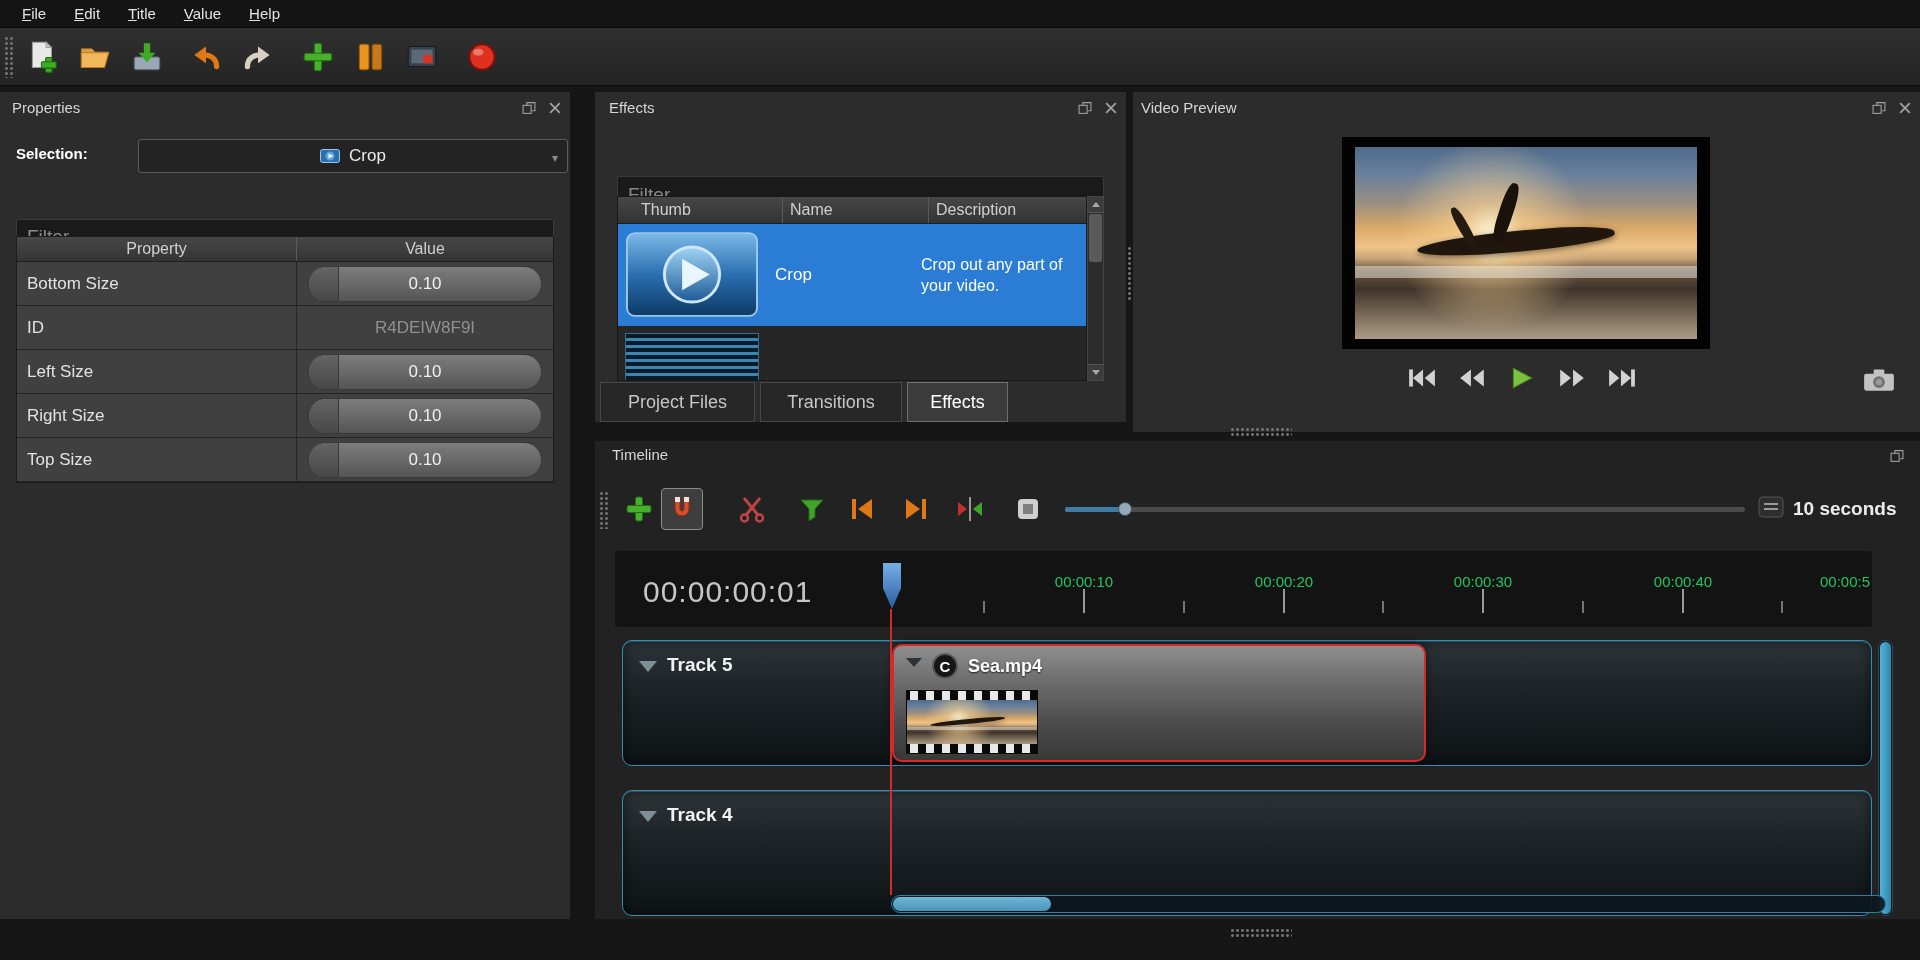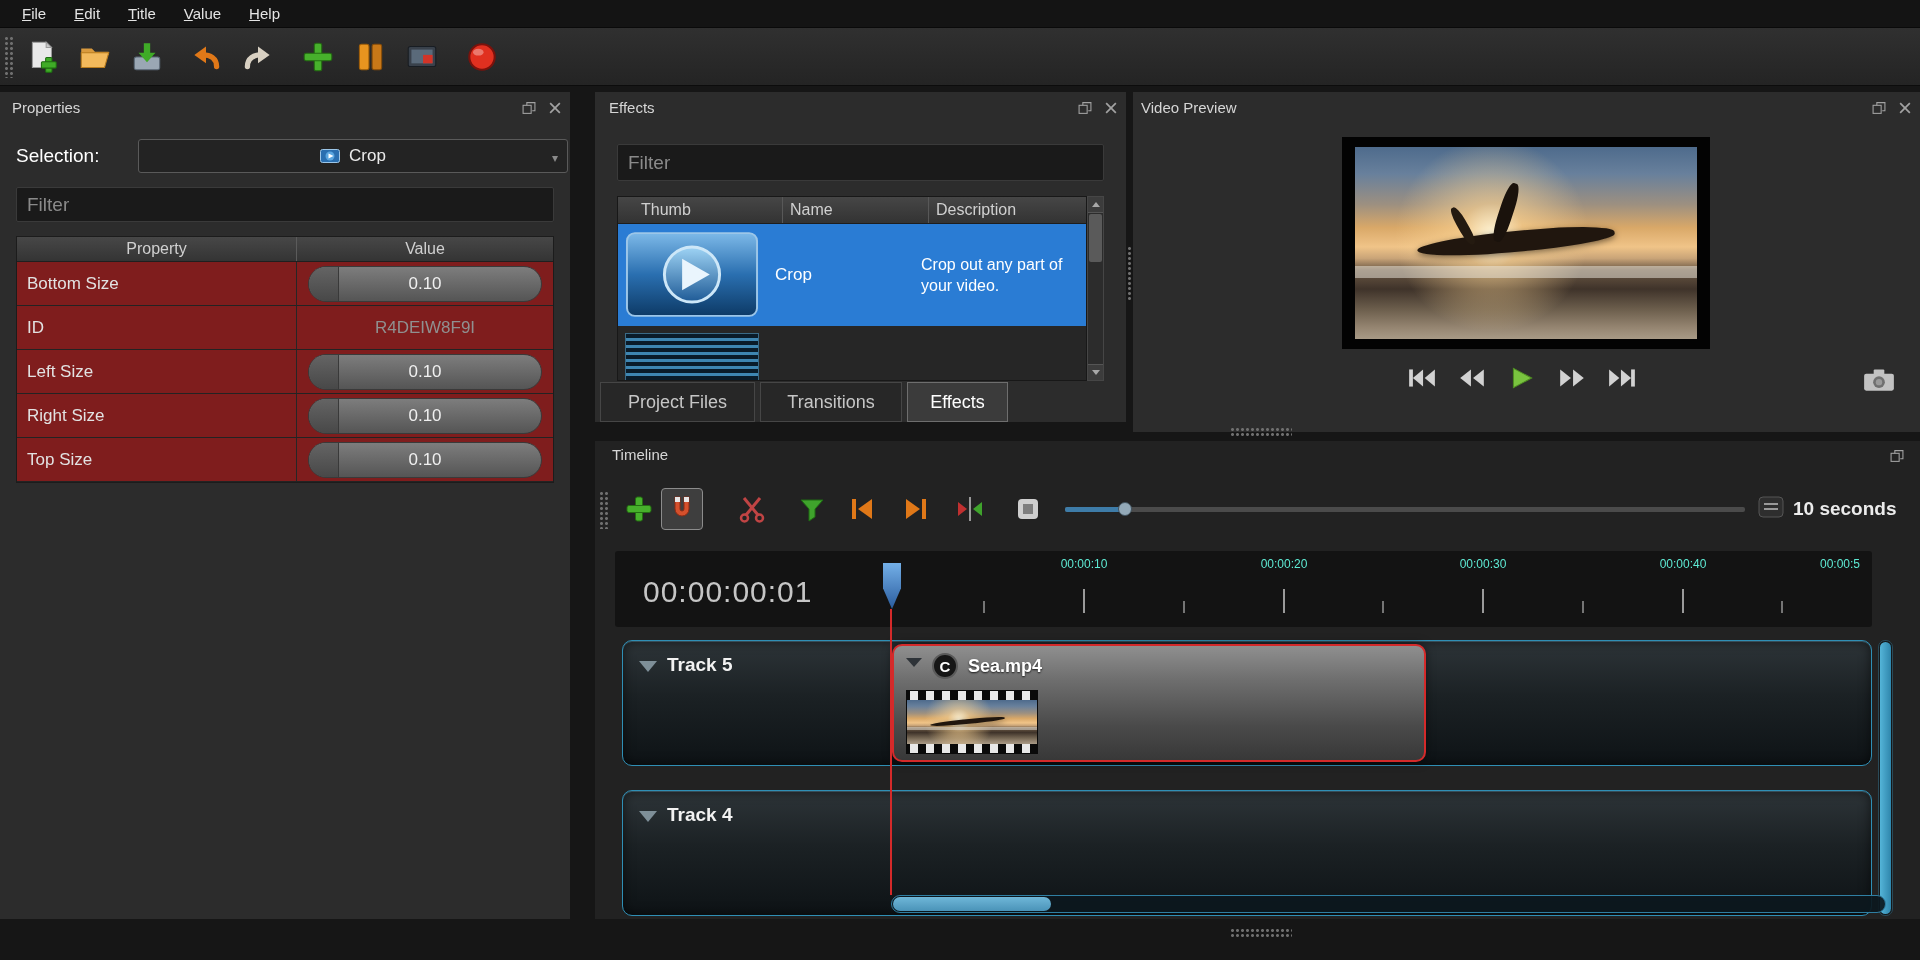--- a/index.html
+++ b/index.html
@@ -23,36 +23,36 @@
   .tbtn svg { width:36px; height:36px; }
 
   
   .panel { position:absolute; background:#2c2c2c; }
   .panel-title { position:absolute; left:12px; top:7px; font-size:15px; color:#d6d6d6; }
   .win-btns { position:absolute; top:9px; display:flex; gap:8px; }
   .win-btn { width:18px; height:15px; background:none; border:none; padding:0; cursor:pointer; }
   .win-btn svg { width:16px; height:14px; }
 
   
-  .sel-label { position:absolute; left:16px; top:53px; font-size:19px; font-weight:normal; color:#ffffff; }
+  .sel-label { position:absolute; left:16px; top:53px; font-size:15px; font-weight:bold; color:#ffffff; }
   .dropdown { position:absolute; left:138px; top:47px; width:430px; height:34px; background:#232323;
               border:1px solid #5a5a5a; border-radius:3px; display:flex; align-items:center; justify-content:center;
               gap:9px; cursor:pointer; }
   .dd-text { font-size:17px; color:#eaeaea; }
   .dd-arrow { position:absolute; right:9px; top:11px; color:#8a8a8a; font-size:12px; }
   .filter-input { position:absolute; background:#1a1a1a; border:1px solid #3a3a3a; border-radius:2px;
-                  color:#dddddd; font-size:19px; padding-left:10px; font-family:"Liberation Sans",sans-serif; }
+                  color:#dddddd; font-size:19px; padding-left:10px; font-family:"Liberation Sans",sans-serif;margin-top:32px; }
   .filter-input::placeholder { color:#8a8a8a; }
 
   .prop-table { position:absolute; left:16px; top:144px; width:538px; border:1px solid #1c1c1c; }
   .prop-head { display:flex; height:25px; background:linear-gradient(#474747,#343434); border-bottom:1px solid #1f1f1f; }
   .ph-cell { display:flex; align-items:center; justify-content:center; font-size:16px; color:#d0d0d0; }
   .ph-cell.p { width:280px; border-right:1px solid #5b5b5b; }
   .ph-cell.v { flex:1; }
-  .prop-row { display:flex; height:44px; border-bottom:1px solid #232323; background:#7f1d1d; }
+  .prop-row { display:flex; height:44px; border-bottom:1px solid #232323; background:#404040; }
   .pr-name { width:280px; display:flex; align-items:center; padding-left:10px; font-size:17px; color:#e2e2e2;
              border-right:1px solid #262626; }
   .pr-val { flex:1; display:flex; align-items:center; justify-content:center; }
   .pill { position:relative; width:234px; height:36px; border-radius:18px;
           background:linear-gradient(180deg,#7d7d7d,#555555); border:1px solid #3a3a3a; overflow:hidden; cursor:pointer; }
   .pill-fill { position:absolute; left:0; top:0; bottom:0; width:13%;
                background:linear-gradient(180deg,#646464,#484848); border-right:1px solid #393939; }
   .pill-txt { position:absolute; inset:0; display:flex; align-items:center; justify-content:center;
               font-size:17px; color:#f0f0f0; }
   .plain-val { font-size:17px; color:#909090; }
@@ -109,21 +109,21 @@
   .zoom-slider { position:absolute; left:470px; top:66px; width:680px; height:5px; background:#4b4b4b;
                  border-radius:2px; cursor:pointer; }
   .zoom-fill { width:60px; height:100%; background:#3e7ca8; border-radius:2px; }
   .zoom-thumb { position:absolute; left:53px; top:-5px; width:14px; height:14px; border-radius:50%;
                 background:#93a9b8; border:1px solid #40525e; cursor:pointer; }
   .zoom-label { position:absolute; left:1198px; top:57px; font-size:19px; font-weight:bold; color:#ececec; }
 
   .ruler { position:absolute; left:20px; top:110px; width:1257px; height:76px; background:#131313;
            border-radius:3px; overflow:hidden; cursor:pointer; }
   .big-time { position:absolute; left:28px; top:24px; font-size:30px; color:#c6c6c6; letter-spacing:1px; }
-  .rlabel { position:absolute; top:6px; font-size:12px; color:#5eead4; width:110px; text-align:center; }
+  .rlabel { position:absolute; top:22px; font-size:15px; color:#22c55e; width:110px; text-align:center; }
   .rlabel.last { width:auto; text-align:left; }
   .tick { position:absolute; width:2px; background:#9a9a9a; top:38px; height:24px; }
   .tick.minor { background:#757575; top:50px; height:12px; }
   .ph-marker { position:absolute; left:268px; top:12px; width:18px; height:46px;
                background:linear-gradient(180deg,#74b0e8,#2a5c9e);
                clip-path:polygon(0 0,100% 0,100% 55%,50% 100%,0 55%); cursor:grab; }
   .ph-line { position:absolute; left:295px; top:168px; width:2px; height:286px; background:#d42a2a; z-index:6; }
 
   .track { position:absolute; left:27px; width:1250px; height:126px; border:1px solid #2f8fb5; border-radius:10px;
            background:linear-gradient(180deg,#2d3438 0%,#1b2124 45%,#0e1316 100%);

